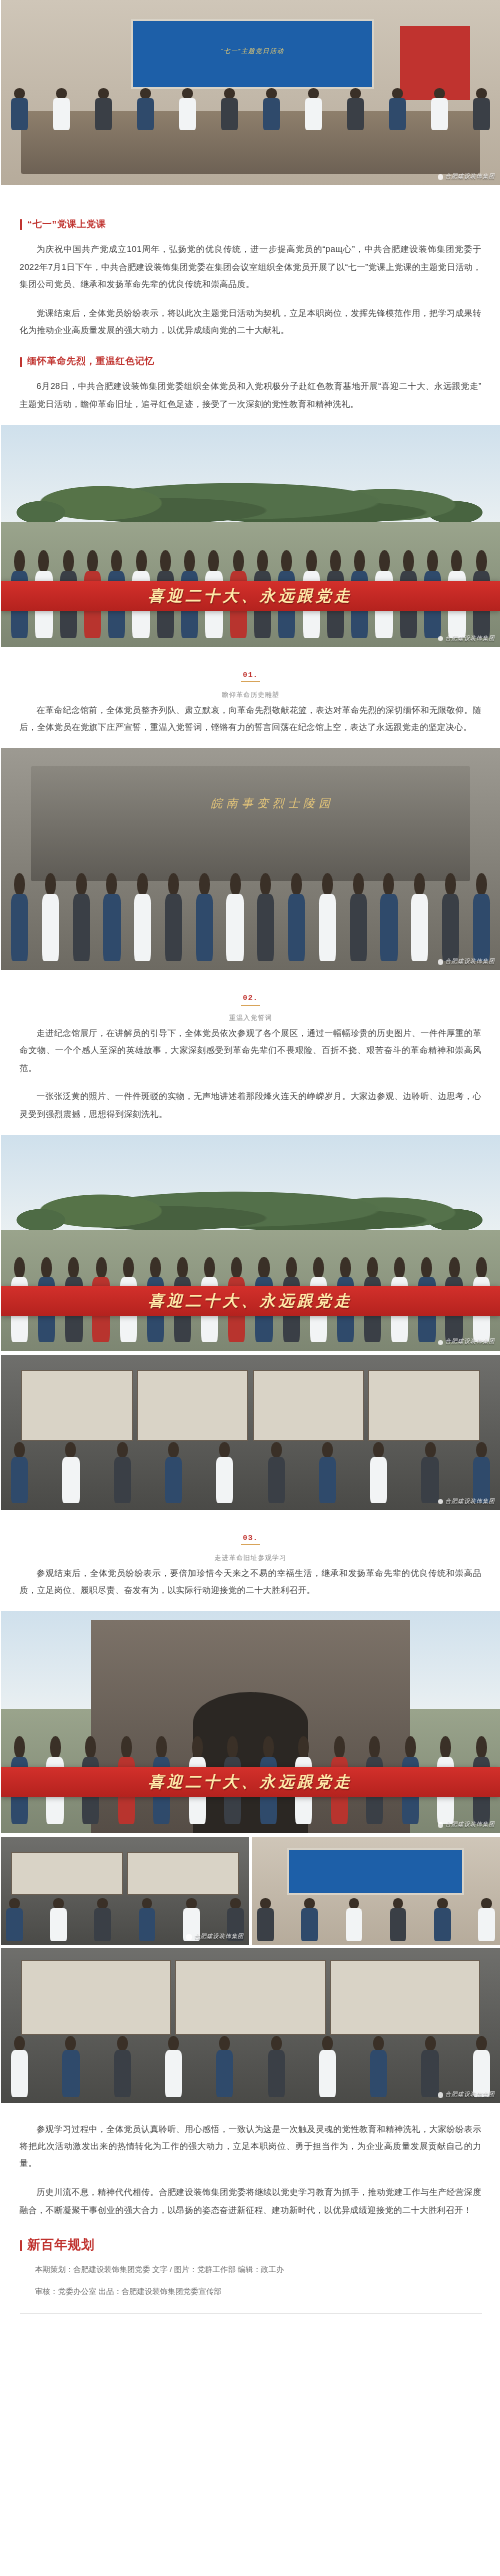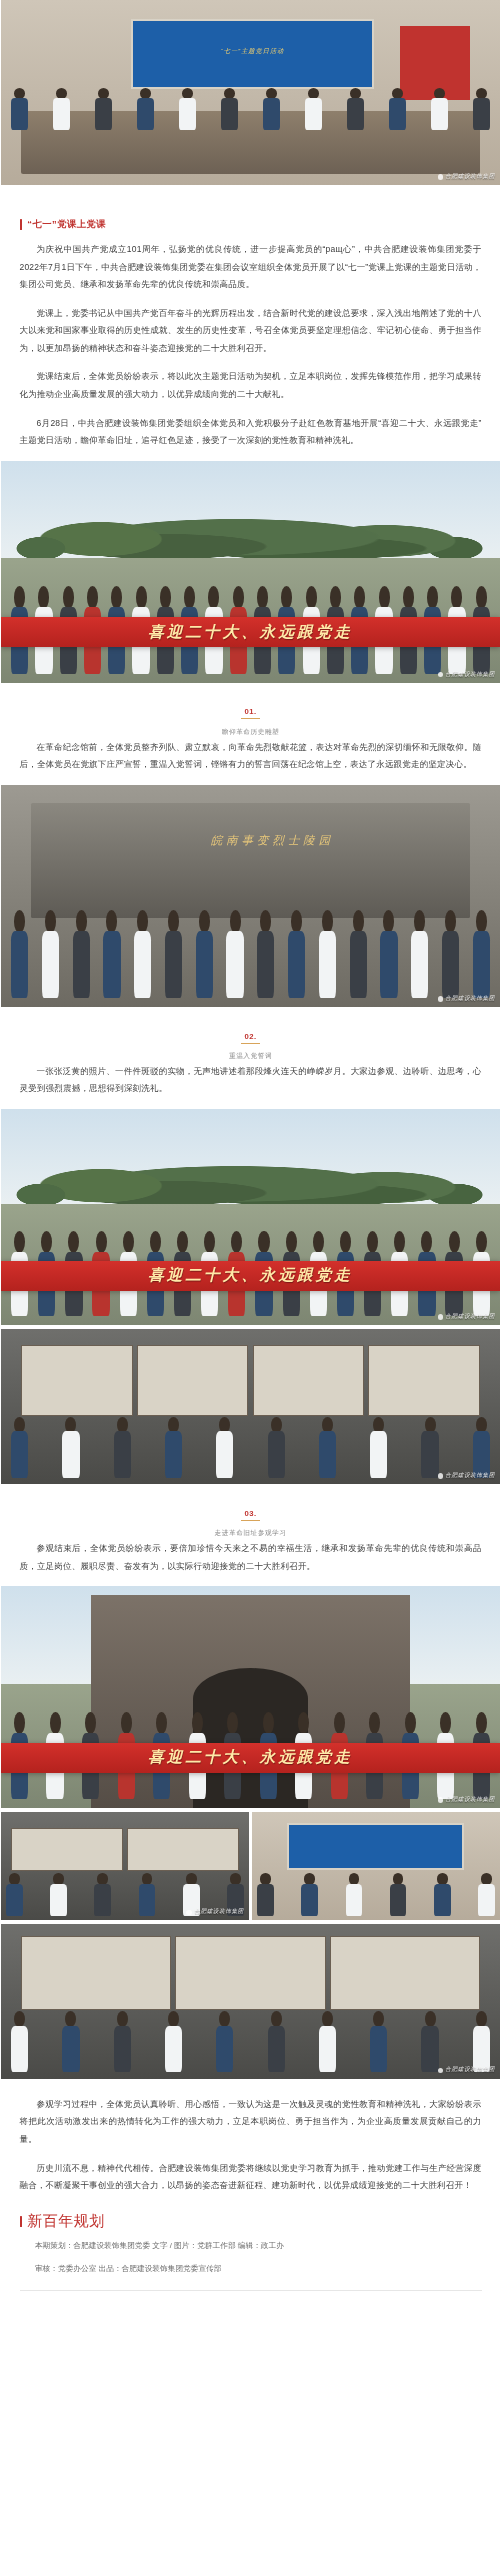--- a/index.html
+++ b/index.html
@@ -105,20 +105,21 @@
     margin: 5.2px 0 2.1px 0;
     letter-spacing: 0.5px;
   }
   .num-badge {
     text-align: center;
     font-size: 7.7px;
     color: #c0332f;
     font-weight: bold;
     margin: 7.2px 0 1px 0;
     letter-spacing: 0.5px;
+    font-family: Liberation Mono, monospace;
   }
   .num-rule {
     width: 19.6px;
     height: 1px;
     background: #d8a45a;
     margin: 2.1px auto 8.2px auto;
   }
   .gallery {
     display: flex;
     gap: 3.1px;
@@ -160,21 +161,21 @@
   .gate::after { content:""; position:absolute; left:32%; right:32%; bottom:0; top:34%; background:#2b2723; border-radius:50% 50% 0 0 / 22% 22% 0 0; }
   .frames { position:absolute; left:4%; right:4%; top:10%; height:46%; display:flex; gap:4.1px; }
   .frames div { flex:1; background:#d9d3c6; border:1.5px solid #6b5f52; }
 
   .footer-head {
     margin: 17.5px 0 7.2px 0;
     display: flex;
     align-items: center;
   }
   .footer-head .bar { width:2.6px; height:10.3px; background:#c0332f; margin-right:5.2px; border-radius:0.5px; }
-  .footer-head .txt { font-size:15px; font-weight:normal; color:#c0332f; letter-spacing:0.5px; }
+  .footer-head .txt { font-size:13px; font-weight:bold; color:#c0332f; letter-spacing:0.5px; }
   .footer-para {
     font-size: 7.7px;
     line-height: 2;
     color: #6d6d6d;
     text-align: justify;
     text-indent: 2em;
     margin: 0 0 7.2px 0;
   }
   .divider { height:0.5px; background:#e6e6e6; margin:13.4px 0 0 0; }
 </style>
@@ -214,23 +215,26 @@
     </div>
   </div>
 
   <div class="inner">
 
     <div class="section-head">
       <span class="bar"></span>
       <span class="txt">“七一”党课上党课</span>
     </div>
     <p class="para">为庆祝中国共产党成立101周年，弘扬党的优良传统，进一步提高党员的“ращ心”，中共合肥建设装饰集团党委于2022年7月1日下午，中共合肥建设装饰集团党委在集团会议室组织全体党员开展了以“七一”党课上党课的主题党日活动，集团公司党员、继承和发扬革命先辈的优良传统和崇高品质。</p>
-    <p class="para">党课上，党委书记从中国共产党百年奋斗的光辉历程出发，结合新时代党的建设总要求，深入浅出地阐述了党的十八大以来党和国家事业取得的历史性成就、发生的历史性变革，号召全体党员要坚定理想信念、牢记初心使命、勇于担当作为，以更加昂扬的精神状态和奋斗姿态迎接党的二十大胜利召开。</p>
     <p class="para">党课结束后，全体党员纷纷表示，将以此次主题党日活动为契机，立足本职岗位，发挥先锋模范作用，把学习成果转化为推动企业高质量发展的强大动力，以优异成绩向党的二十大献礼。</p>
 
+    <div class="section-head">
+      <span class="bar"></span>
+      <span class="txt">缅怀革命先烈，重温红色记忆</span>
+    </div>
     <p class="para">6月28日，中共合肥建设装饰集团党委组织全体党员和入党积极分子赴红色教育基地开展“喜迎二十大、永远跟党走”主题党日活动，瞻仰革命旧址，追寻红色足迹，接受了一次深刻的党性教育和精神洗礼。</p>
   </div>
 
   <div class="figure">
     <div class="photo" style="height:222px;">
       <div class="sc">
         <div class="sky"></div>
         <div class="treeline"></div>
         <div class="ground"></div>
         <div class="crowd">
@@ -303,20 +307,21 @@
         <span class="wmdot"></span>
         <span>合肥建设装饰集团</span>
       </div>
     </div>
   </div>
 
   <div class="inner">
     <div class="num-badge">02.</div>
     <div class="num-rule"></div>
     <div class="caption">重温入党誓词</div>
+    <p class="para">走进纪念馆展厅，在讲解员的引导下，全体党员依次参观了各个展区，通过一幅幅珍贵的历史图片、一件件厚重的革命文物、一个个感人至深的英雄故事，大家深刻感受到革命先辈们不畏艰险、百折不挠、艰苦奋斗的革命精神和崇高风范。</p>
     <p class="para">一张张泛黄的照片、一件件斑驳的实物，无声地讲述着那段烽火连天的峥嵘岁月。大家边参观、边聆听、边思考，心灵受到强烈震撼，思想得到深刻洗礼。</p>
   </div>
 
   <div class="figure">
     <div class="photo" style="height:216px;">
       <div class="sc">
         <div class="sky"></div>
         <div class="treeline"></div>
         <div class="ground"></div>
         <div class="crowd">

